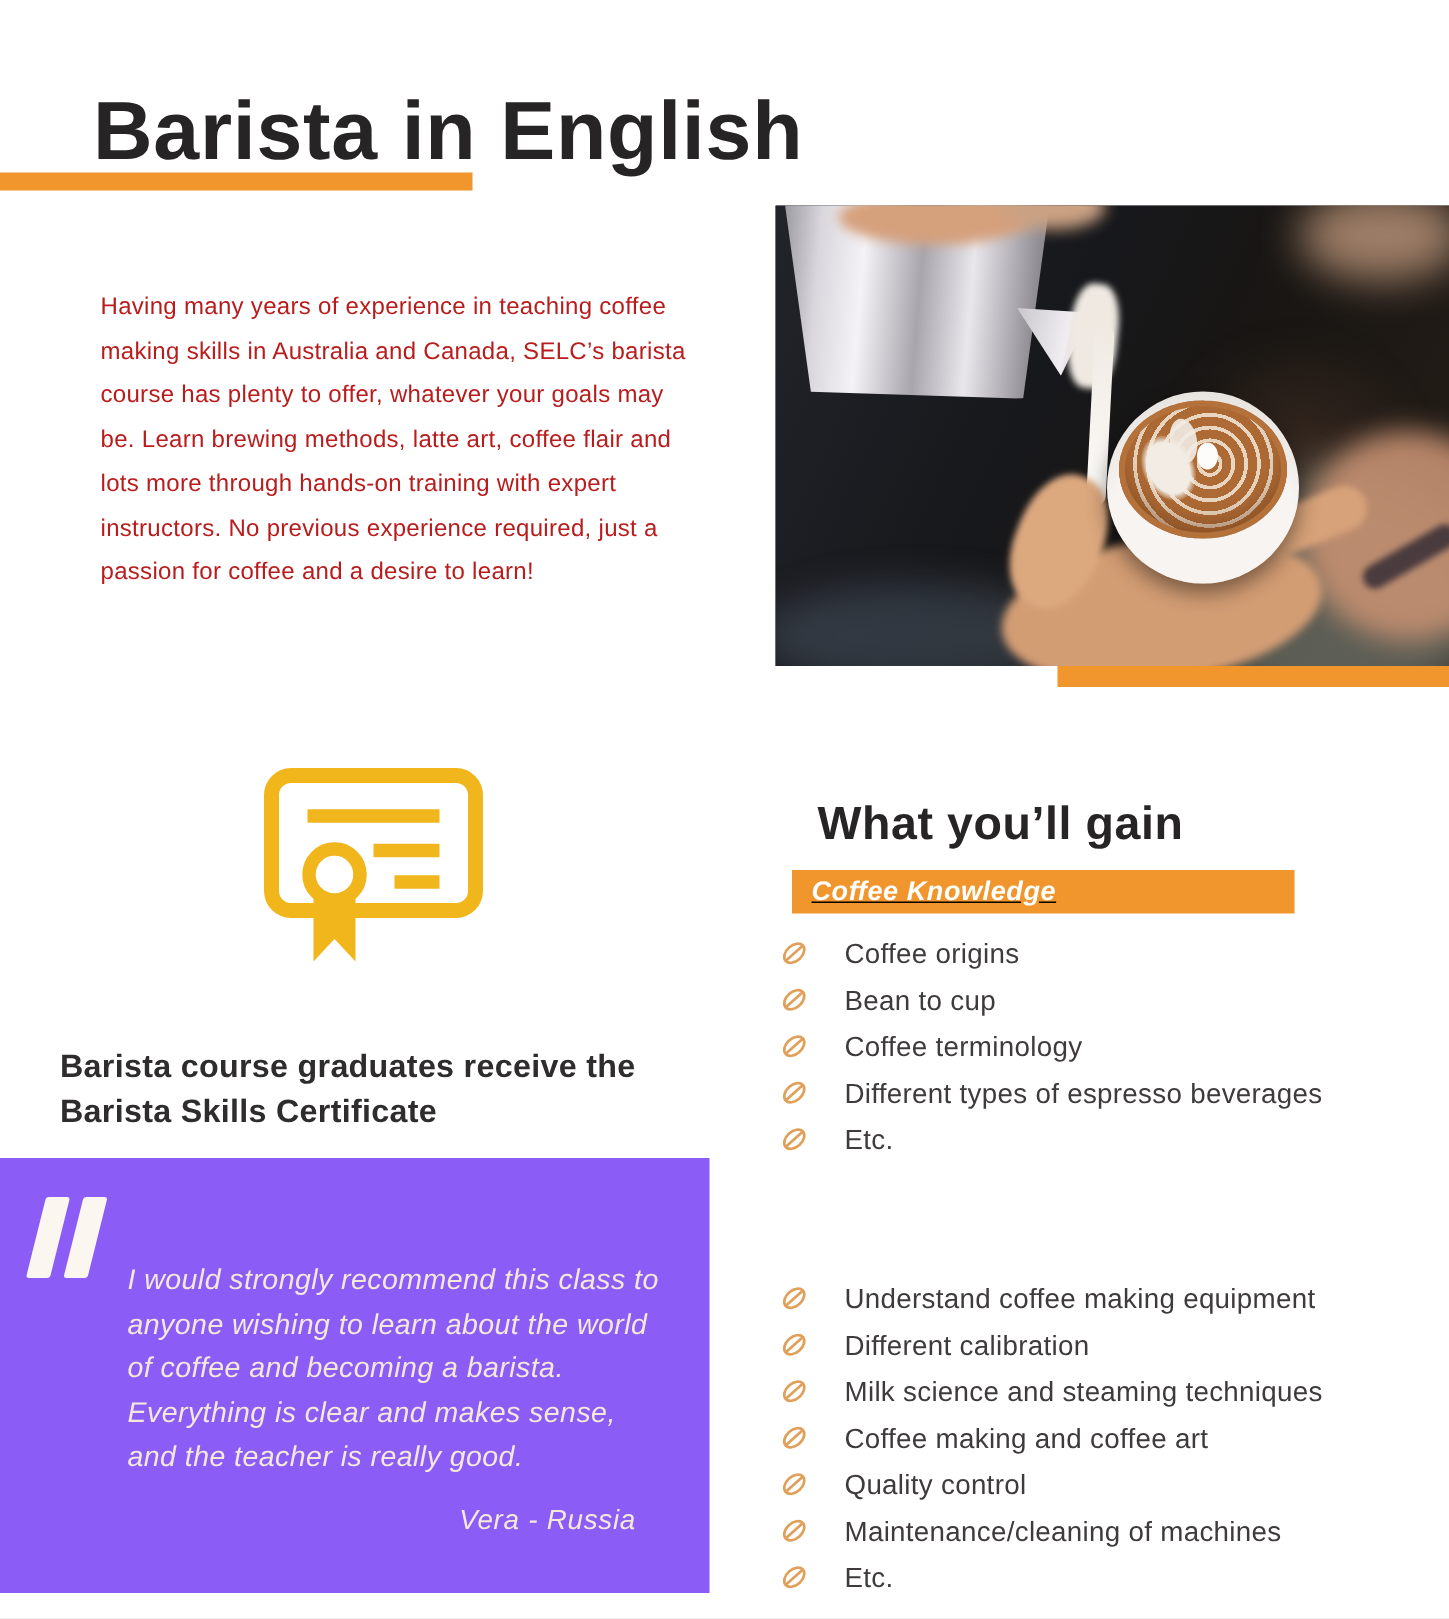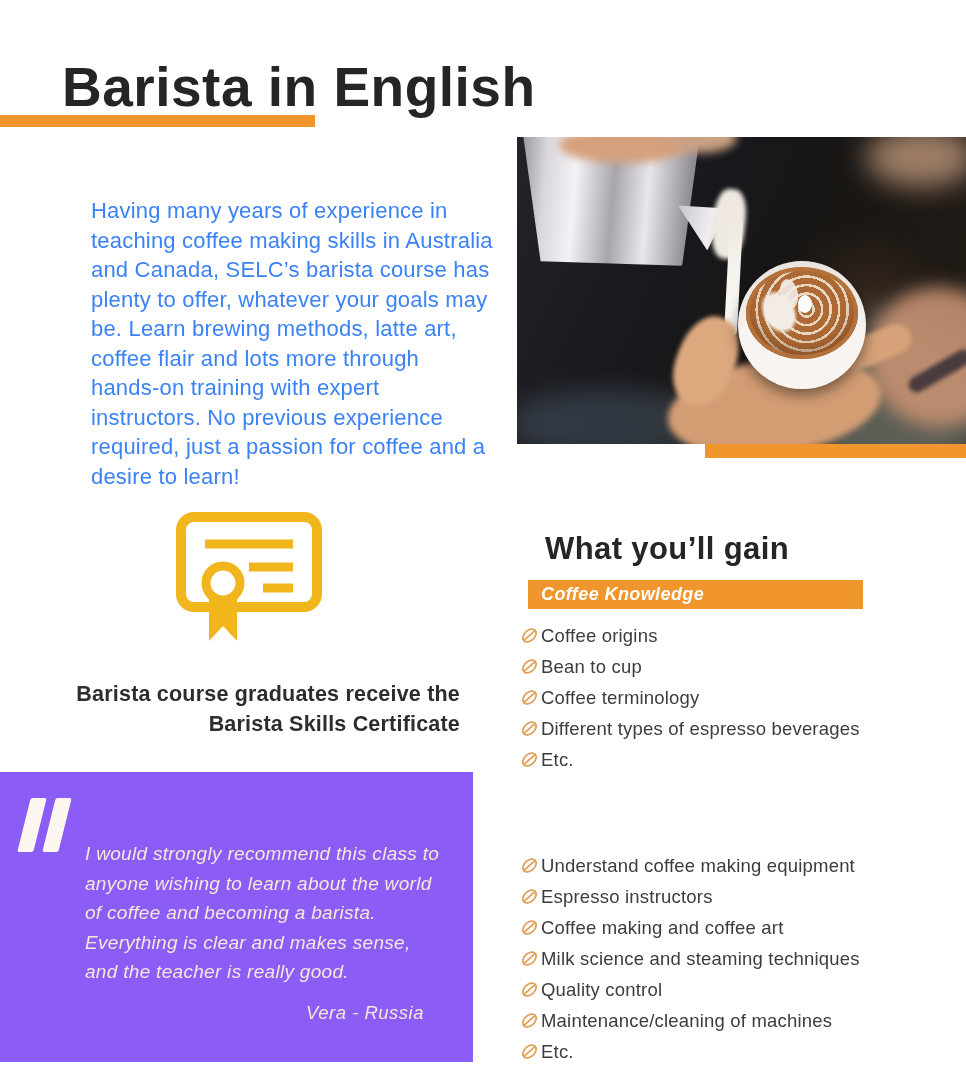--- a/index.html
+++ b/index.html
@@ -9,28 +9,28 @@
   }
   
   .title{
     position:absolute;left:62px;top:18px;font-size:55px;font-weight:700;
     color:#272425;letter-spacing:.5px;
   }
   .title-rule{position:absolute;left:0;top:115px;width:315px;height:12px;background:#F0962D;}
 
   
   .intro{
-    position:absolute;left:67px;top:174px;width:402px;font-size:22px;
-    line-height:29.5px;color:#3b82f6;letter-spacing:.2px;margin-left:24px;
+    position:absolute;left:67px;top:174px;width:402px;font-size:16px;
+    line-height:29.5px;color:#b91c1c;letter-spacing:.2px;
   }
 
   
   .cert-icon{position:absolute;left:175px;top:511px;width:148px;height:134px;}
   .cert-note{
-    position:absolute;left:40px;top:679px;width:420px;text-align:right;
+    position:absolute;left:40px;top:696px;width:420px;text-align:left;
     font-size:21.5px;font-weight:700;color:#2F2C2D;line-height:30px;letter-spacing:.2px;
   }
 
   
   .quote-box{position:absolute;left:0;top:772px;width:473px;height:290px;background:#8b5cf6;}
   .quote-mark{position:absolute;left:24px;top:26px;display:flex;gap:9px;}
   .quote-bar{width:16px;height:54px;background:#FBF7F0;transform:skewX(-14deg);border-radius:2px;}
   .quote-text{
     position:absolute;left:85px;top:48px;width:362px;font-style:italic;
     font-size:19px;line-height:29.5px;color:#F3E8DA;letter-spacing:.3px;
@@ -93,26 +93,26 @@
   .pour-spot{left:52px;top:28px;width:14px;height:18px;border-radius:50%;background:#fdfcfa;}
   .photo-accent{position:absolute;left:705px;top:444px;width:261px;height:14px;background:#F0962D;}
 
   
   .gain-heading{position:absolute;left:517px;top:505px;font-size:31px;font-weight:700;
     color:#272425;letter-spacing:.4px;margin-left:28px;}
   .banner{position:absolute;left:528px;width:335px;height:29px;background:#F0962D;
     display:flex;align-items:center;}
   .banner span{padding-left:13px;color:#ffffff;font-size:18px;font-weight:700;
     font-style:italic;letter-spacing:.4px;}
-  .banner1{top:580px;}
+  .banner1{top:580px;text-decoration:underline;}
   .banner2{top:810px;}
   .gain-list{position:absolute;left:520px;width:440px;display:flex;flex-direction:column;}
   .list1{top:620px;}
   .list2{top:850px;}
-  .gain-item{height:31px;display:flex;align-items:center;gap:2px;}
+  .gain-item{height:31px;display:flex;align-items:center;gap:24px;}
   .gain-item .txt{font-size:18.5px;color:#3F3B3C;letter-spacing:.2px;}
   .bean{width:19px;height:19px;flex:0 0 19px;display:inline-block;}
 </style>
 </head>
 <body>
 
 <div class="page">
 
   <h1 class="title">Barista in English</h1>
   <div class="title-rule"></div>
@@ -230,47 +230,47 @@
           </svg></span>
       <span class="txt">Understand coffee making equipment</span>
     </div>
     <div class="gain-item">
       <span class="bean"><svg viewBox="0 0 20 20" width="19" height="19">
             <g transform="rotate(-42 10 10)">
               <ellipse cx="10" cy="10" rx="8.1" ry="5.4" fill="none" stroke="#E0A05A" stroke-width="1.9"></ellipse>
               <line x1="2.6" y1="10" x2="17.4" y2="10" stroke="#E0A05A" stroke-width="1.9"></line>
             </g>
           </svg></span>
-      <span class="txt">Espresso instructors</span>
+      <span class="txt">Different calibration</span>
+    </div>
+    <div class="gain-item">
+      <span class="bean"><svg viewBox="0 0 20 20" width="19" height="19">
+            <g transform="rotate(-42 10 10)">
+              <ellipse cx="10" cy="10" rx="8.1" ry="5.4" fill="none" stroke="#E0A05A" stroke-width="1.9"></ellipse>
+              <line x1="2.6" y1="10" x2="17.4" y2="10" stroke="#E0A05A" stroke-width="1.9"></line>
+            </g>
+          </svg></span>
+      <span class="txt">Milk science and steaming techniques</span>
     </div>
     <div class="gain-item">
       <span class="bean"><svg viewBox="0 0 20 20" width="19" height="19">
             <g transform="rotate(-42 10 10)">
               <ellipse cx="10" cy="10" rx="8.1" ry="5.4" fill="none" stroke="#E0A05A" stroke-width="1.9"></ellipse>
               <line x1="2.6" y1="10" x2="17.4" y2="10" stroke="#E0A05A" stroke-width="1.9"></line>
             </g>
           </svg></span>
       <span class="txt">Coffee making and coffee art</span>
     </div>
     <div class="gain-item">
       <span class="bean"><svg viewBox="0 0 20 20" width="19" height="19">
             <g transform="rotate(-42 10 10)">
               <ellipse cx="10" cy="10" rx="8.1" ry="5.4" fill="none" stroke="#E0A05A" stroke-width="1.9"></ellipse>
               <line x1="2.6" y1="10" x2="17.4" y2="10" stroke="#E0A05A" stroke-width="1.9"></line>
             </g>
           </svg></span>
-      <span class="txt">Milk science and steaming techniques</span>
-    </div>
-    <div class="gain-item">
-      <span class="bean"><svg viewBox="0 0 20 20" width="19" height="19">
-            <g transform="rotate(-42 10 10)">
-              <ellipse cx="10" cy="10" rx="8.1" ry="5.4" fill="none" stroke="#E0A05A" stroke-width="1.9"></ellipse>
-              <line x1="2.6" y1="10" x2="17.4" y2="10" stroke="#E0A05A" stroke-width="1.9"></line>
-            </g>
-          </svg></span>
       <span class="txt">Quality control</span>
     </div>
     <div class="gain-item">
       <span class="bean"><svg viewBox="0 0 20 20" width="19" height="19">
             <g transform="rotate(-42 10 10)">
               <ellipse cx="10" cy="10" rx="8.1" ry="5.4" fill="none" stroke="#E0A05A" stroke-width="1.9"></ellipse>
               <line x1="2.6" y1="10" x2="17.4" y2="10" stroke="#E0A05A" stroke-width="1.9"></line>
             </g>
           </svg></span>
       <span class="txt">Maintenance/cleaning of machines</span>

